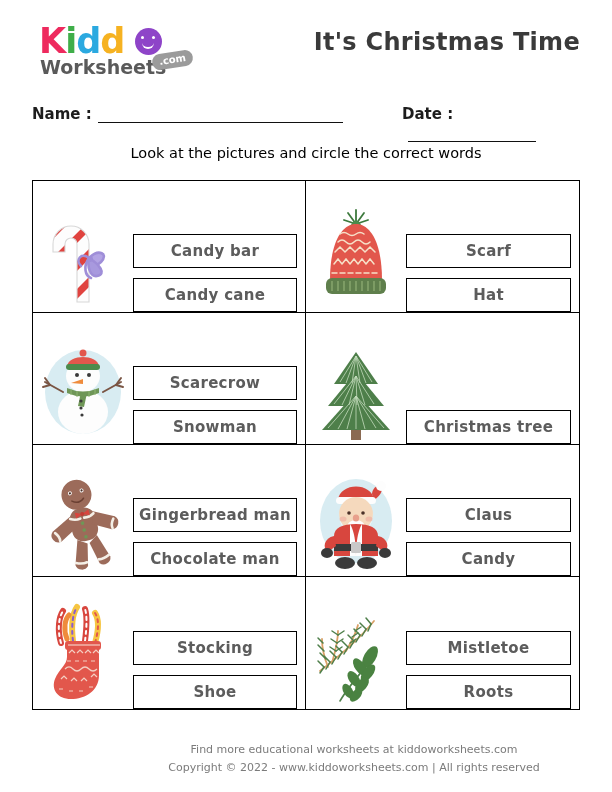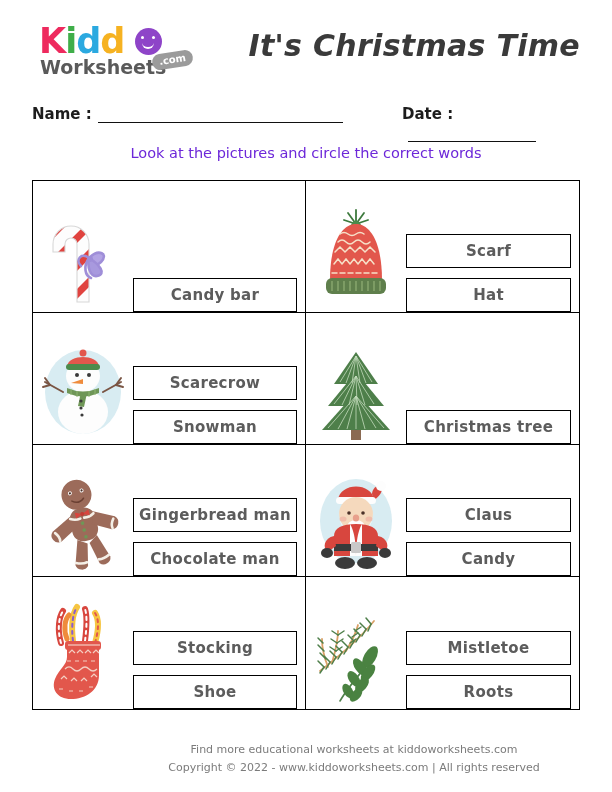--- a/index.html
+++ b/index.html
@@ -96,26 +96,25 @@
     font-size: 10px;
     font-weight: bold;
     padding: 2px 7px 3px 7px;
     border-radius: 9px;
     transform: rotate(-9deg);
   }
   .title {
     position: absolute;
     right: 0;
     top: 6px;
-    font-size: 30px;
+    font-size: 24px;
     font-weight: bold;
     color: #3a3a3a;
     letter-spacing: 0.3px;
     white-space: nowrap;
-    font-style: italic;
   }
 
   
   .namedate {
     position: absolute;
     top: 104px;
     left: 32px;
     right: 32px;
     height: 26px;
   }
@@ -138,21 +137,21 @@
   .nd-line-short { width: 128px; }
 
   
   .instruction {
     position: absolute;
     top: 145px;
     left: 0;
     width: 612px;
     text-align: center;
     font-size: 14.5px;
-    color: #6d28d9;
+    color: #000000;
   }
 
   
   .grid {
     position: absolute;
     left: 32px;
     top: 180px;
     width: 548px;
     height: 530px;
     border: 1.4px solid #000000;
@@ -270,20 +269,21 @@
           <path d="M52 56 C62 46 72 52 64 60 C58 66 52 60 52 56 Z" fill="#b3a4e4"></path>
           <path d="M52 56 C62 62 70 72 60 74 C53 75 50 64 52 56 Z" fill="#a899de"></path>
           <path d="M52 56 C44 50 38 58 44 64"></path>
           <path d="M52 56 C46 64 48 74 54 76"></path>
         </g>
         <circle cx="53" cy="57" r="3" fill="#9f8ed8"></circle>
       </svg>
     </div>
     <div class="opts">
       <div class="opt">Candy bar</div>
+      <div class="opt">Candy cane</div>
     </div>
   </div>
 
   <div class="cell">
     <div class="pic">
       <svg width="92" height="110" viewBox="0 0 92 110">
         <g stroke="#3d7a3d" stroke-width="1.8" stroke-linecap="round">
           <line x1="46" y1="22" x2="46" y2="8"></line>
           <line x1="46" y1="22" x2="38" y2="11"></line>
           <line x1="46" y1="22" x2="54" y2="11"></line>

